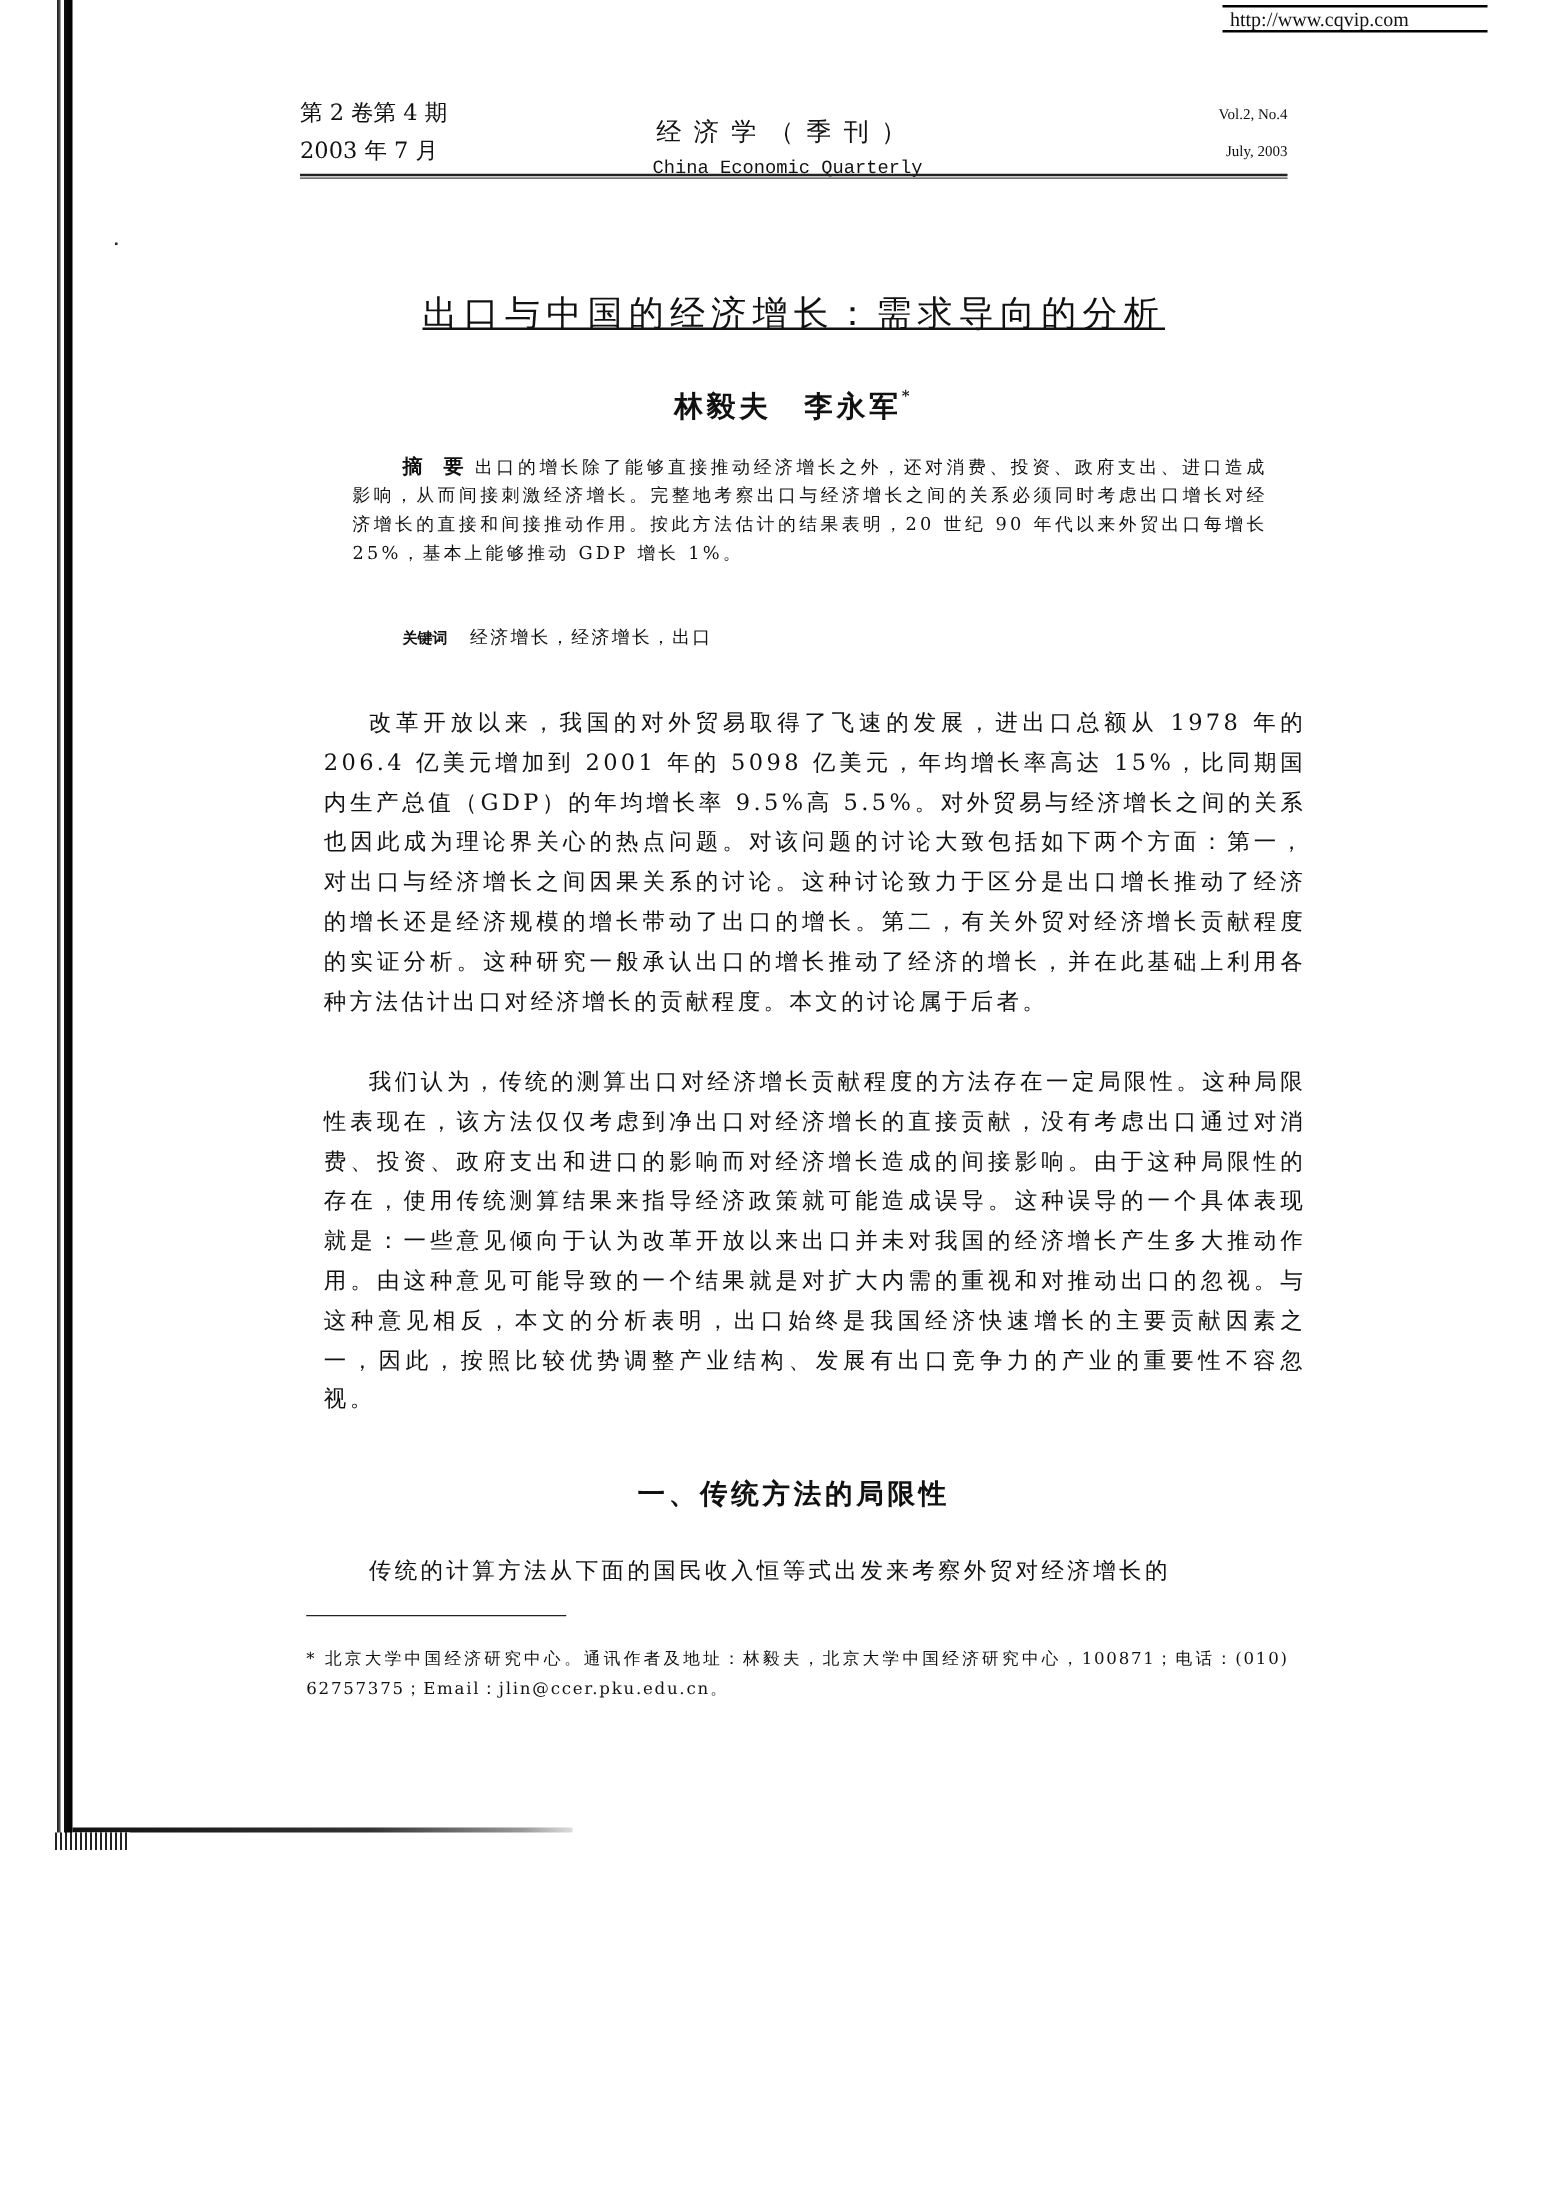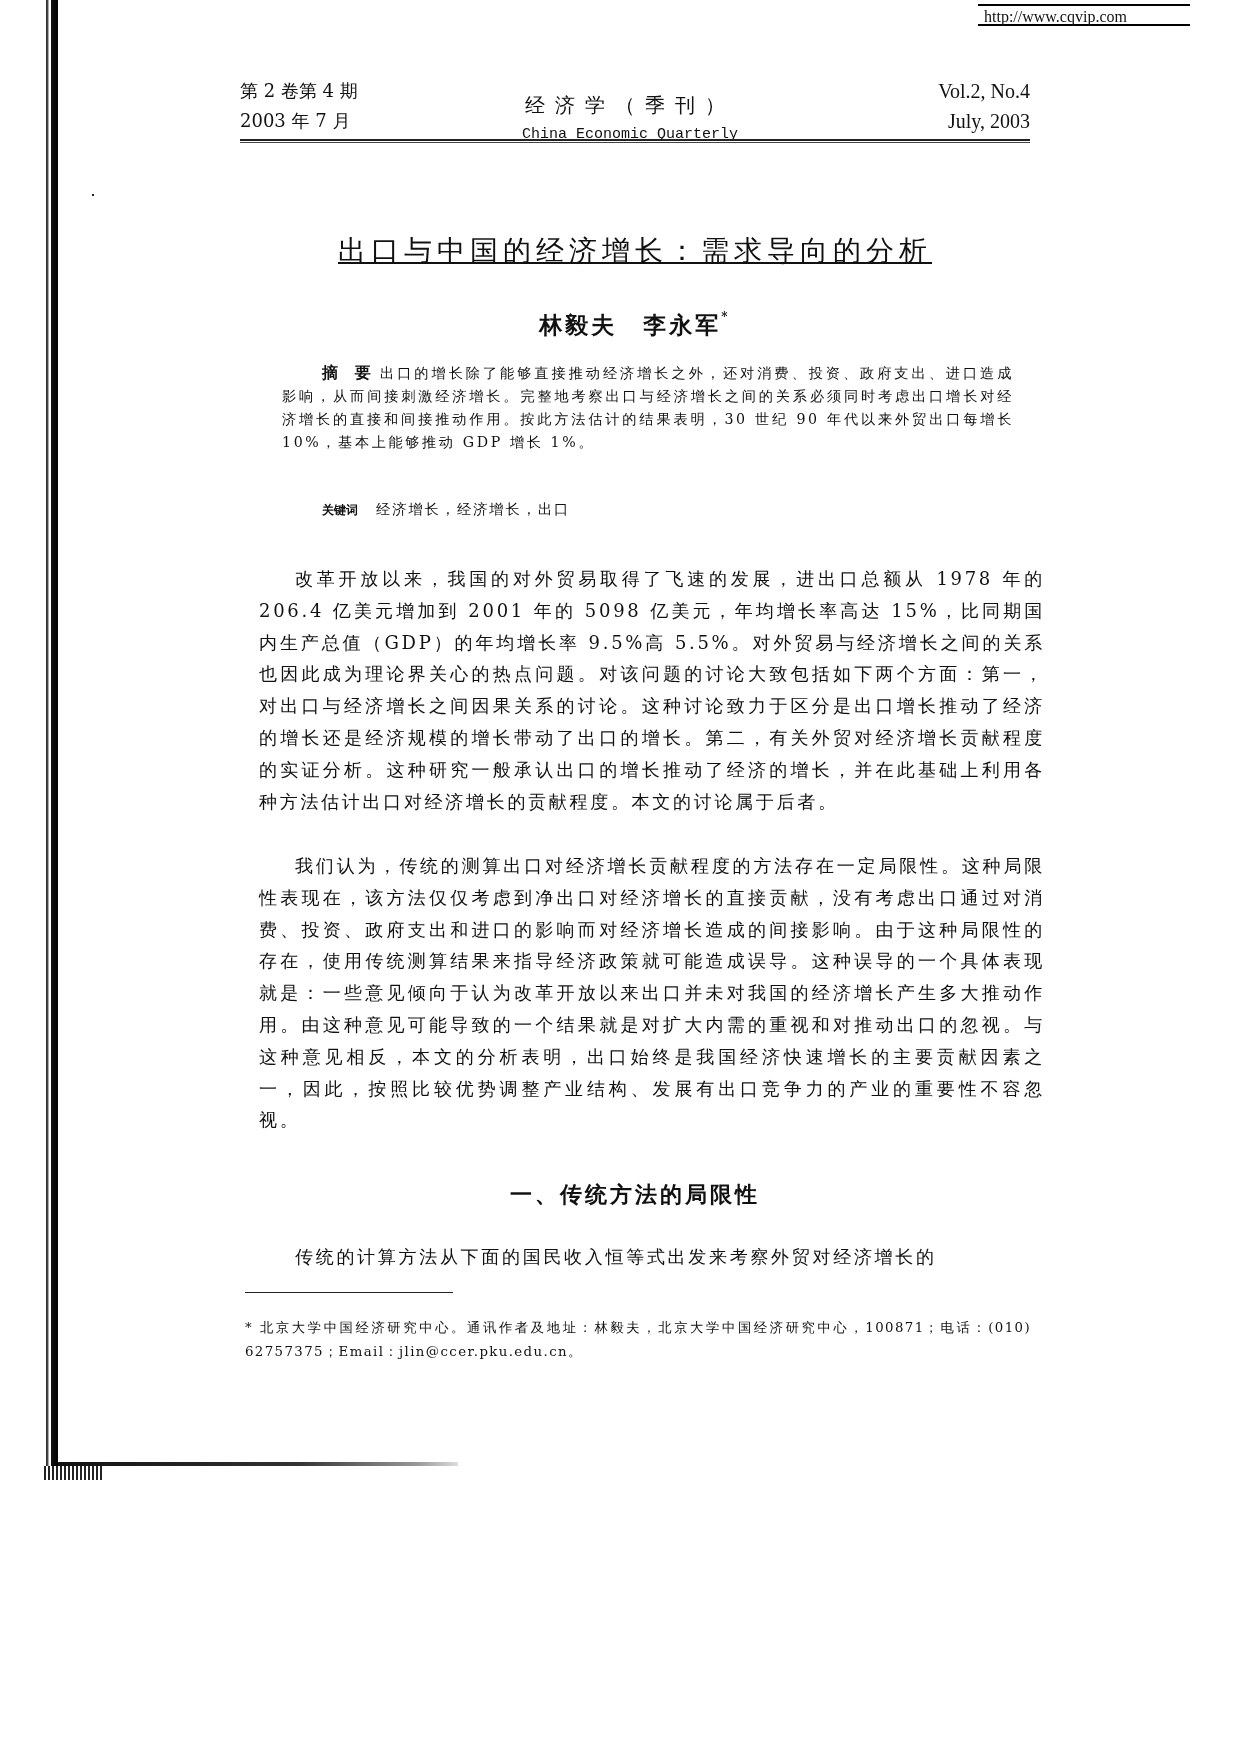--- a/index.html
+++ b/index.html
@@ -20,21 +20,21 @@
     border-top: 2px solid #000; border-bottom: 2px solid #000;
     font-family: "Liberation Serif", serif; font-size: 16px; line-height: 22px; padding-left: 6px; box-sizing: border-box; }
 
   
   .running-header { position: absolute; left: 240px; top: 76px; width: 790px; height: 66px; }
   .rh-left, .rh-center, .rh-right { position: absolute; top: 0; font-size: 18px; line-height: 30px; }
   .rh-left { left: 0; font-family: "DejaVu Serif", serif; }
   .rh-center { left: 250px; width: 280px; text-align: center; }
   .rh-center .cn { letter-spacing: 10px; font-size: 20px; margin-top: 14px; }
   .rh-center .en { font-family: Liberation Mono, monospace; font-size: 15px; }
-  .rh-right { right: 0; text-align: right; font-family: "Liberation Serif", serif; font-size: 20px; }
+  .rh-right { right: 0; text-align: right; font-family: "Liberation Serif", serif; font-size: 12px; }
   .rh-rule { position: absolute; left: 240px; top: 139px; width: 790px; height: 4px;
     border-top: 2px solid #222; border-bottom: 1px solid #444; box-sizing: border-box; }
 
   .title { position: absolute; left: 240px; top: 232px; width: 790px; text-align: center;
     font-size: 28px; letter-spacing: 5px; font-weight: normal; text-decoration: underline; }
   .authors { position: absolute; left: 240px; top: 310px; width: 790px; text-align: center;
     font-size: 23px; font-weight: bold; letter-spacing: 3px; }
   .authors sup { font-size: 12px; vertical-align: top; }
 
   .abstract { position: absolute; left: 282px; top: 361px; width: 732px; font-size: 14.2px; line-height: 23px; letter-spacing: 2.6px; text-align: justify; }
@@ -77,21 +77,21 @@
     <div>Vol.2, No.4</div>
     <div>July, 2003</div>
   </div>
 </div>
 <div class="rh-rule"></div>
 
 <h1 class="title" style="margin:0;">出口与中国的经济增长：需求导向的分析</h1>
 <div class="authors"><span>林毅夫　李永军</span><sup>*</sup></div>
 
 <div class="abstract">
-  <span class="label">摘　要</span><span>出口的增长除了能够直接推动经济增长之外，还对消费、投资、政府支出、进口造成影响，从而间接刺激经济增长。完整地考察出口与经济增长之间的关系必须同时考虑出口增长对经济增长的直接和间接推动作用。按此方法估计的结果表明，30 世纪 90 年代以来外贸出口每增长 10%，基本上能够推动 GDP 增长 1%。</span>
+  <span class="label">摘　要</span><span>出口的增长除了能够直接推动经济增长之外，还对消费、投资、政府支出、进口造成影响，从而间接刺激经济增长。完整地考察出口与经济增长之间的关系必须同时考虑出口增长对经济增长的直接和间接推动作用。按此方法估计的结果表明，20 世纪 90 年代以来外贸出口每增长 25%，基本上能够推动 GDP 增长 1%。</span>
 </div>
 <div class="keywords">
   <span class="label">关键词</span><span>经济增长，经济增长，出口</span>
 </div>
 
 <div class="body-text p1">
   <p>改革开放以来，我国的对外贸易取得了飞速的发展，进出口总额从 1978 年的 206.4 亿美元增加到 2001 年的 5098 亿美元，年均增长率高达 15%，比同期国内生产总值（GDP）的年均增长率 9.5%高 5.5%。对外贸易与经济增长之间的关系也因此成为理论界关心的热点问题。对该问题的讨论大致包括如下两个方面：第一，对出口与经济增长之间因果关系的讨论。这种讨论致力于区分是出口增长推动了经济的增长还是经济规模的增长带动了出口的增长。第二，有关外贸对经济增长贡献程度的实证分析。这种研究一般承认出口的增长推动了经济的增长，并在此基础上利用各种方法估计出口对经济增长的贡献程度。本文的讨论属于后者。</p>
 </div>
 <div class="body-text p2">
   <p>我们认为，传统的测算出口对经济增长贡献程度的方法存在一定局限性。这种局限性表现在，该方法仅仅考虑到净出口对经济增长的直接贡献，没有考虑出口通过对消费、投资、政府支出和进口的影响而对经济增长造成的间接影响。由于这种局限性的存在，使用传统测算结果来指导经济政策就可能造成误导。这种误导的一个具体表现就是：一些意见倾向于认为改革开放以来出口并未对我国的经济增长产生多大推动作用。由这种意见可能导致的一个结果就是对扩大内需的重视和对推动出口的忽视。与这种意见相反，本文的分析表明，出口始终是我国经济快速增长的主要贡献因素之一，因此，按照比较优势调整产业结构、发展有出口竞争力的产业的重要性不容忽视。</p>

